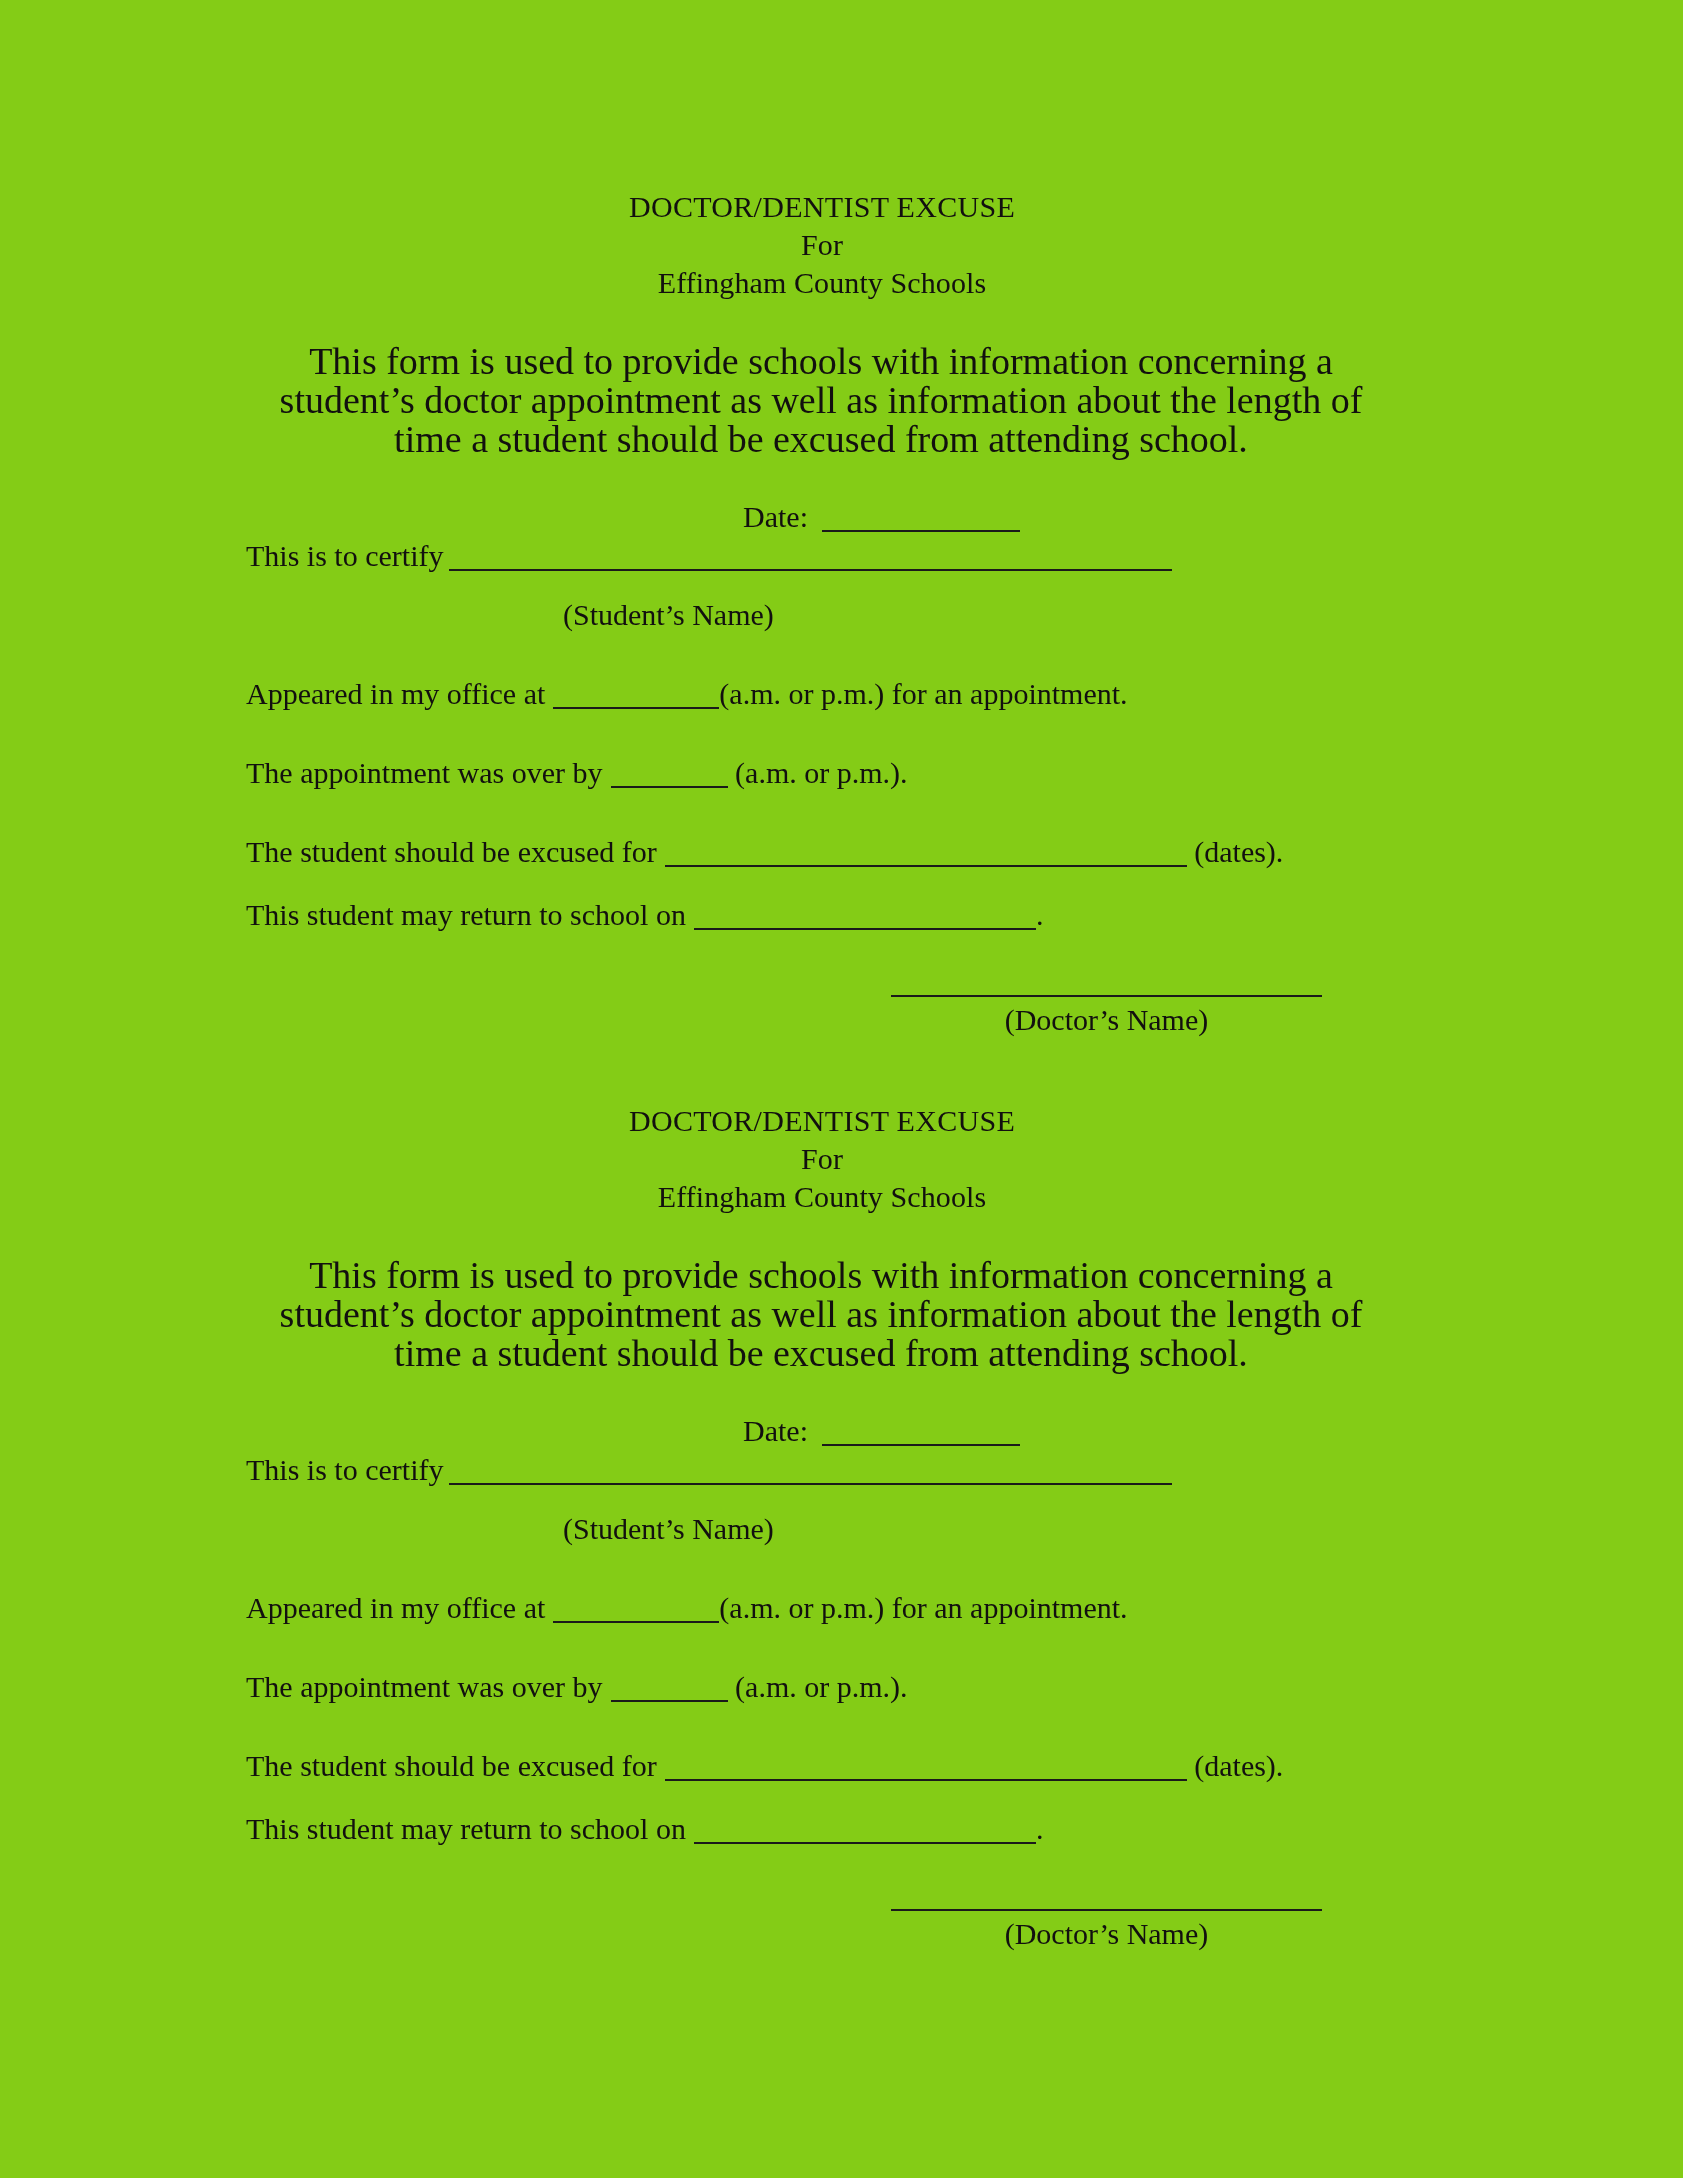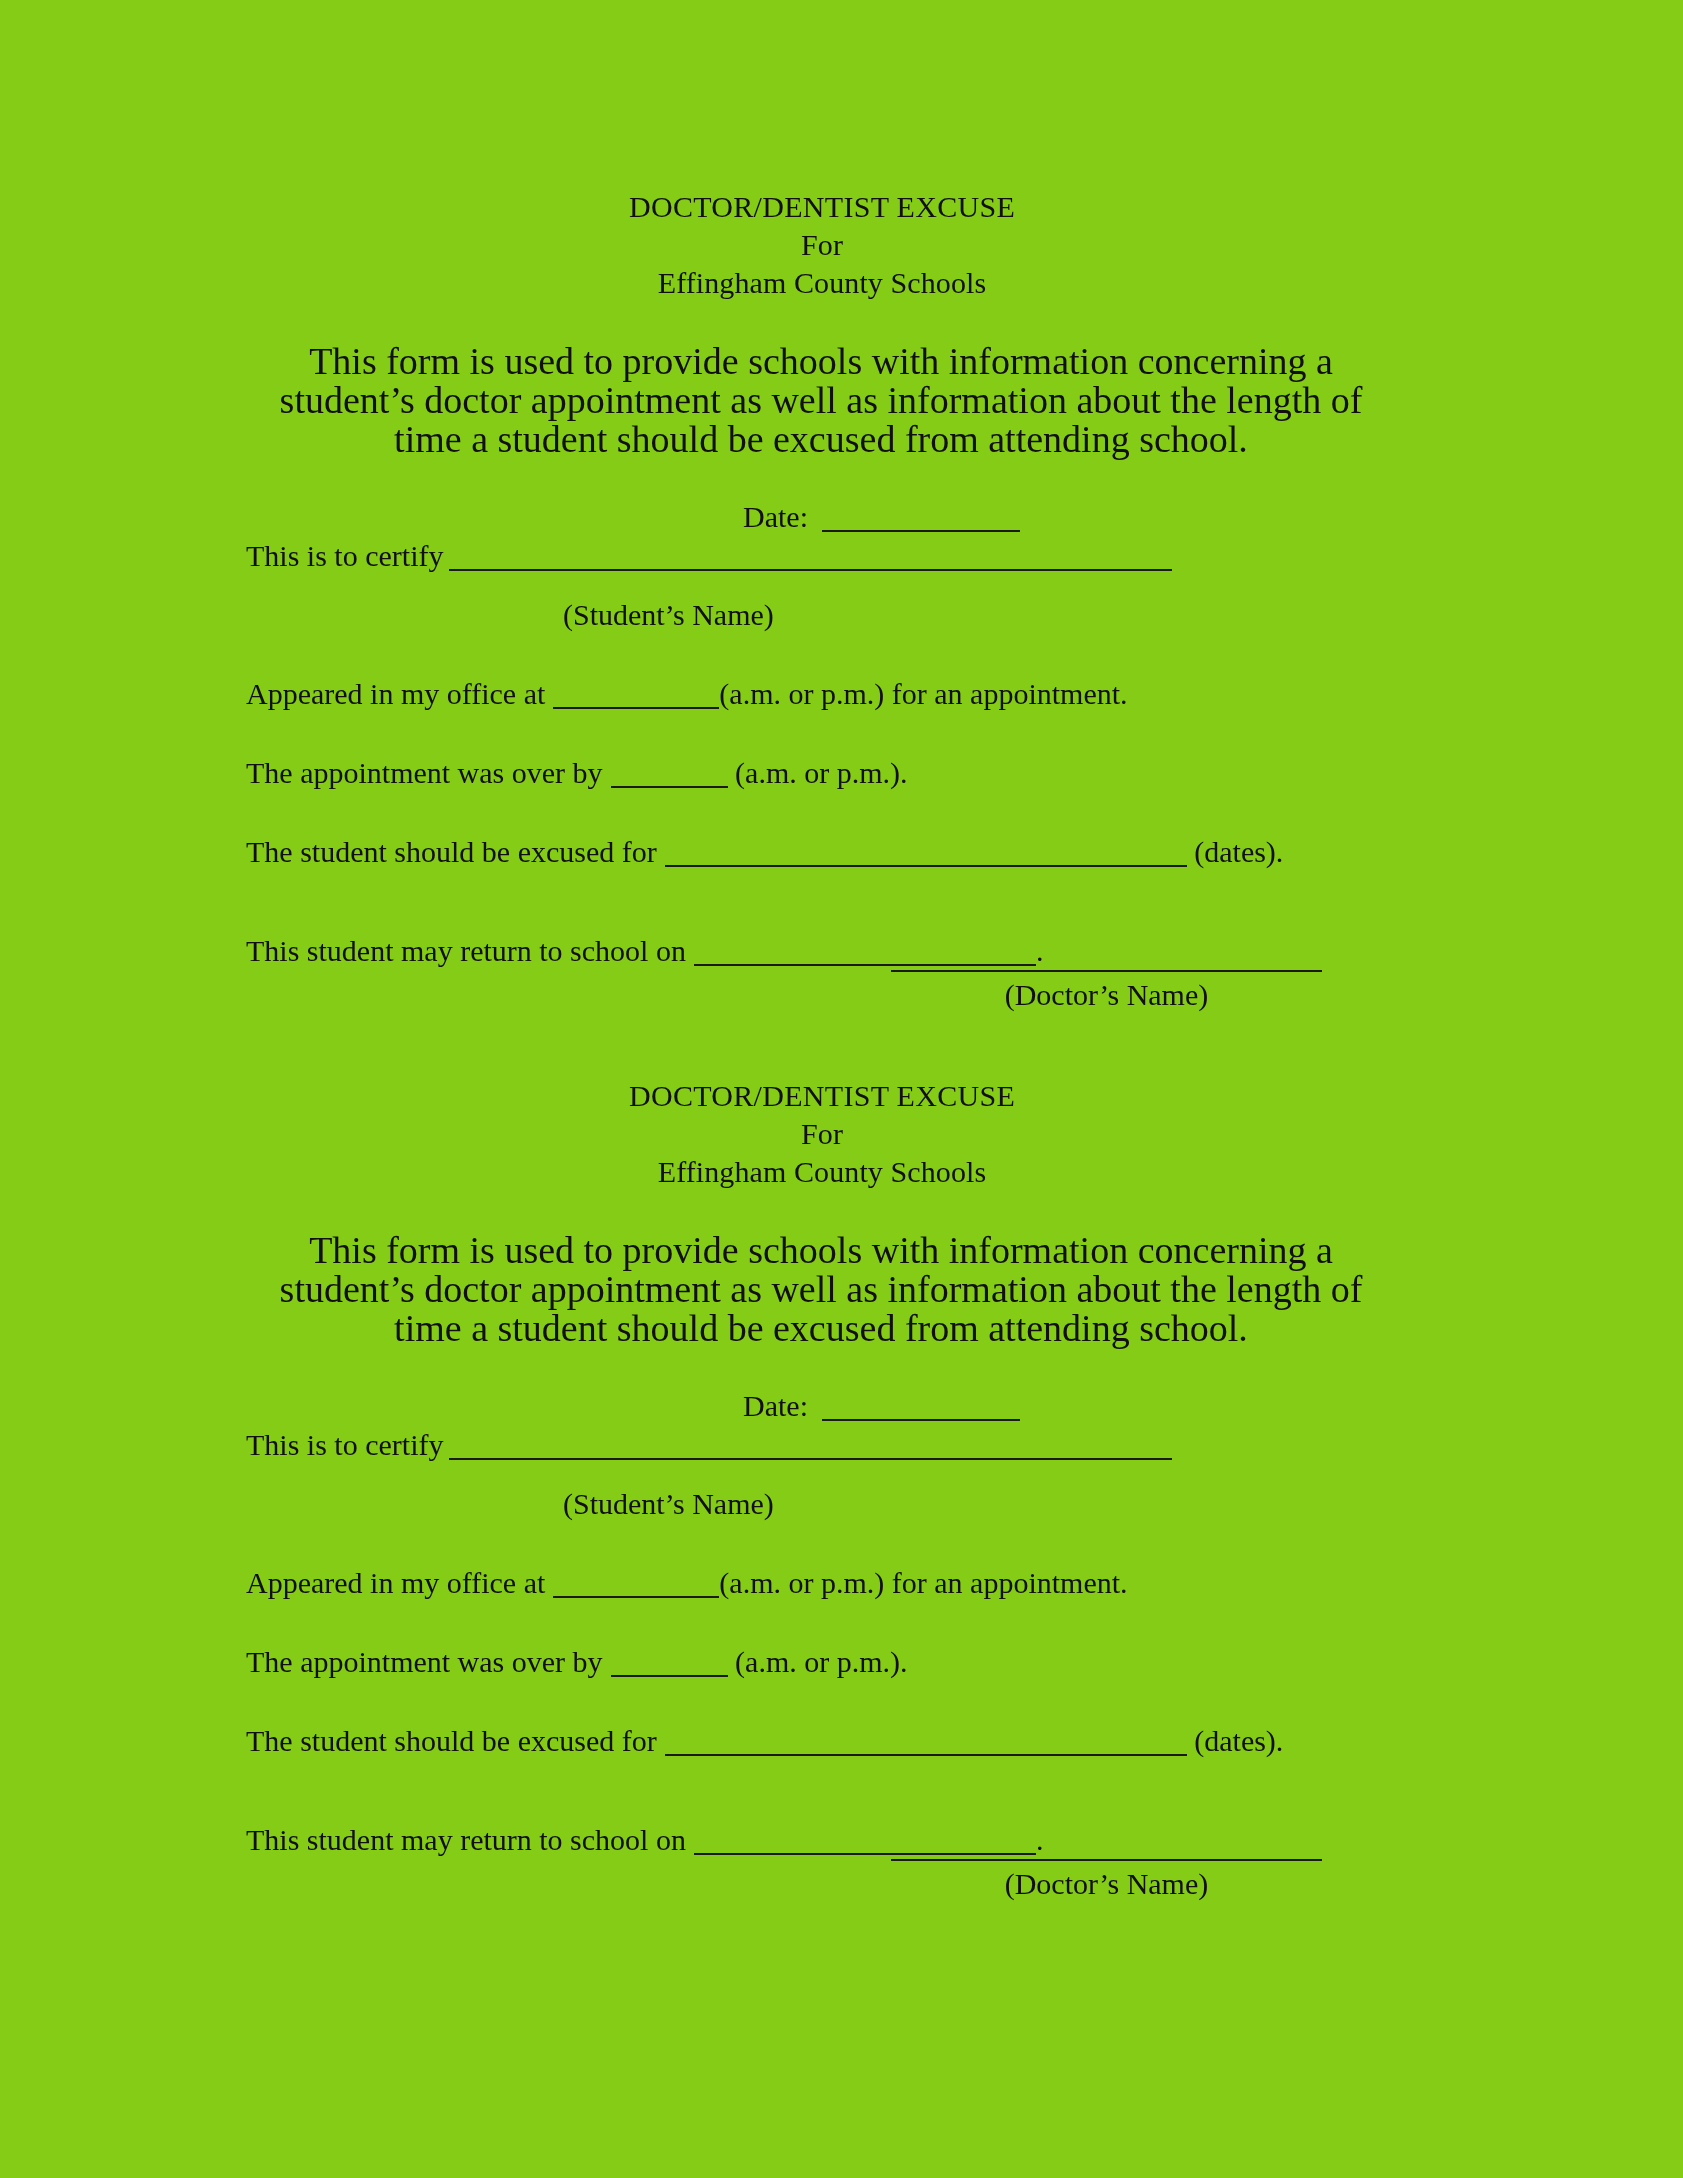--- a/index.html
+++ b/index.html
@@ -96,24 +96,25 @@
 
   
   .line-row {
     font-size: 30px;
     line-height: 39px;
     white-space: nowrap;
   }
   .line-row.office  { margin-top: 40px; }
   .line-row.overby  { margin-top: 40px; }
   .line-row.excused { margin-top: 40px; }
-  .line-row.return  { margin-top: 60px; }
+  .line-row.return  { margin-top: 24px; }
 
   
   .sig-block {
+    margin-top: 61px;
     text-align: left;
     padding-left: 645px;
   }
   .sig-rule {
     width: 431px;
     border-bottom: 2px solid #1a1a1a;
     height: 0;
   }
   .sig-caption {
     font-size: 30px;

